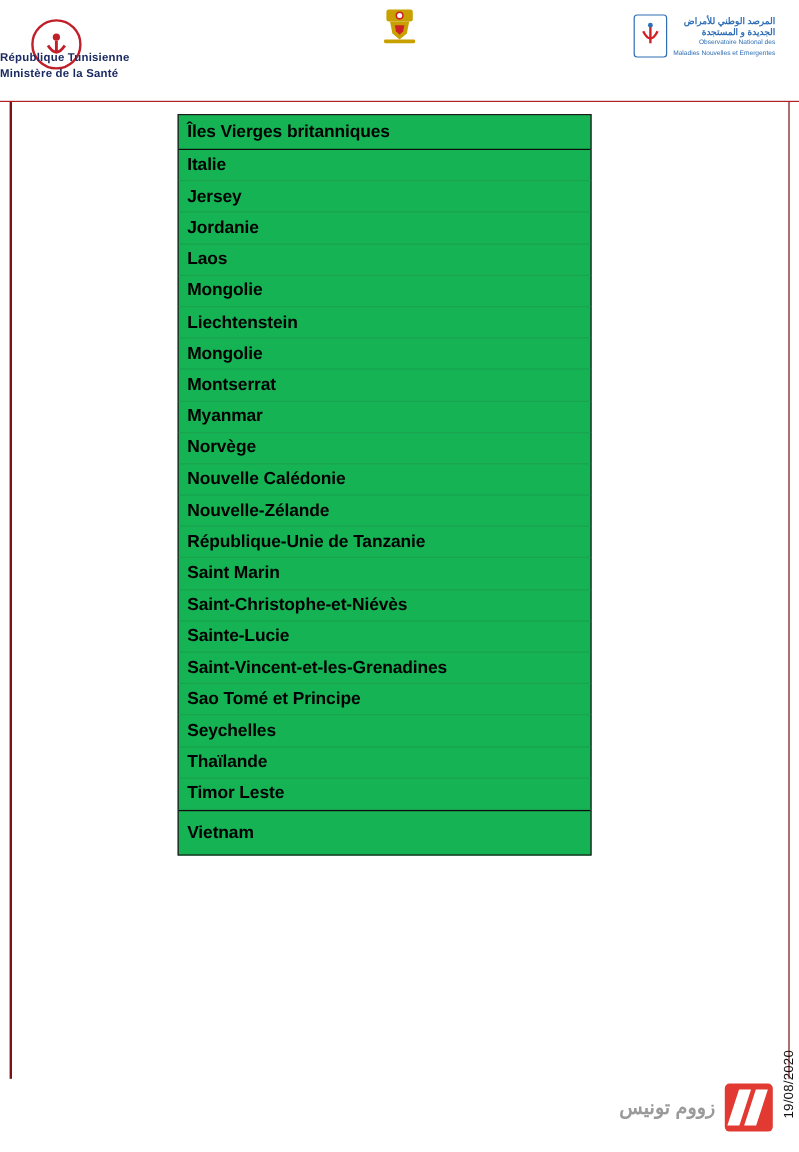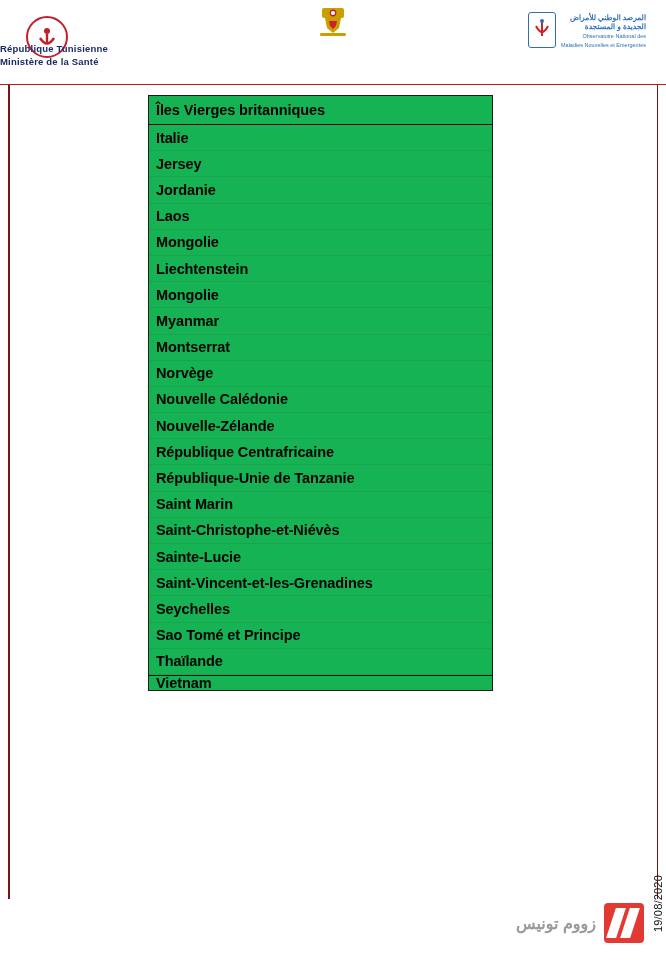--- a/index.html
+++ b/index.html
@@ -148,21 +148,21 @@
     white-space: nowrap;
   }
   .list-row:last-child {
     border-bottom: none;
   }
   .list-row.first {
     height: 29px;
     border-bottom: 1.6px solid #0d0d0d;
   }
   .list-row.last {
-    height: 15px;
+    height: 37px;
     border-top: 1.6px solid #0d0d0d;
   }
 
   
   .date-vertical {
     position: absolute;
     right: 14px;
     top: 790px;
     transform: rotate(-90deg);
     transform-origin: right top;
@@ -269,34 +269,34 @@
 
   <div class="list-wrap">
     <div class="list-row first">Îles Vierges britanniques</div>
     <div class="list-row">Italie</div>
     <div class="list-row">Jersey</div>
     <div class="list-row">Jordanie</div>
     <div class="list-row">Laos</div>
     <div class="list-row">Mongolie</div>
     <div class="list-row">Liechtenstein</div>
     <div class="list-row">Mongolie</div>
+    <div class="list-row">Montserrat</div>
     <div class="list-row">Myanmar</div>
-    <div class="list-row">Montserrat</div>
     <div class="list-row">Norvège</div>
     <div class="list-row">Nouvelle Calédonie</div>
     <div class="list-row">Nouvelle-Zélande</div>
-    <div class="list-row">République Centrafricaine</div>
     <div class="list-row">République-Unie de Tanzanie</div>
     <div class="list-row">Saint Marin</div>
     <div class="list-row">Saint-Christophe-et-Niévès</div>
     <div class="list-row">Sainte-Lucie</div>
     <div class="list-row">Saint-Vincent-et-les-Grenadines</div>
+    <div class="list-row">Sao Tomé et Principe</div>
     <div class="list-row">Seychelles</div>
-    <div class="list-row">Sao Tomé et Principe</div>
     <div class="list-row">Thaïlande</div>
+    <div class="list-row">Timor Leste</div>
     <div class="list-row last">Vietnam</div>
   </div>
 
   <div class="date-vertical">19/08/2020</div>
 
   <div class="watermark">
     <div class="wm-text">زووم تونيس</div>
     <div class="wm-logo"></div>
   </div>
 

